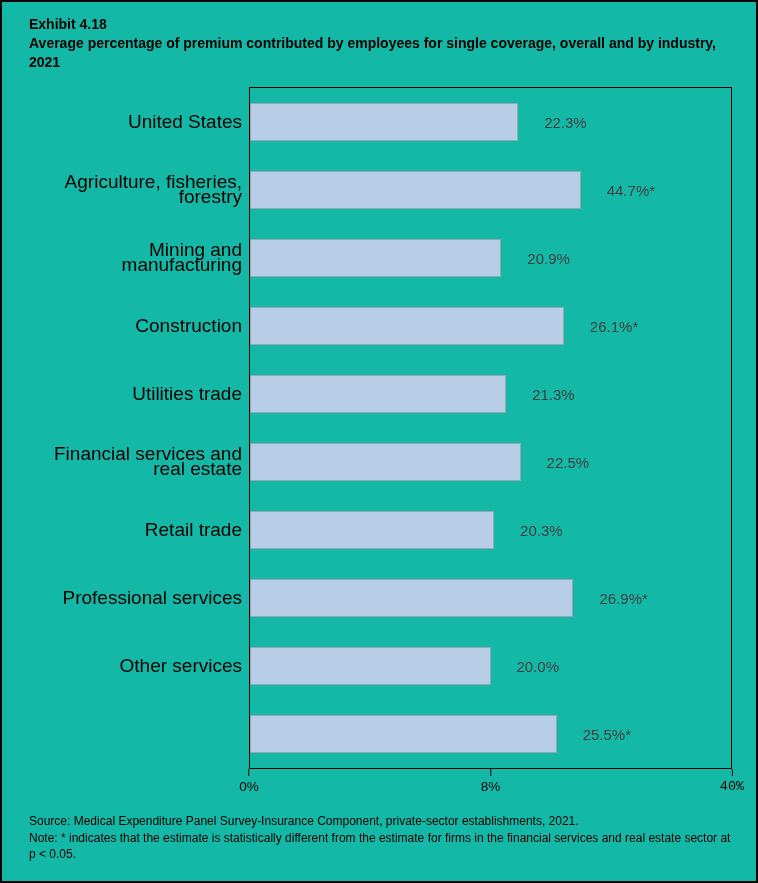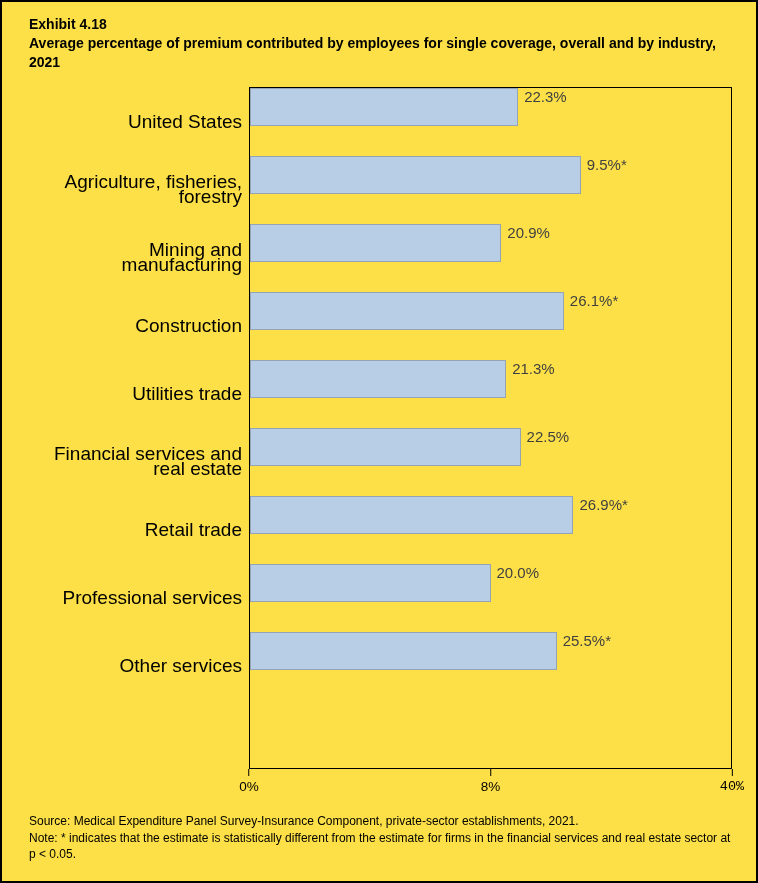--- a/index.html
+++ b/index.html
@@ -1,21 +1,21 @@
 <!DOCTYPE html>
 <html><head>
 <meta charset="utf-8">
 <style>
   html, body { margin: 0; padding: 0; background: #e9e9e9; }
   * { box-sizing: border-box; }
 
   .page {
     width: 758px;
     height: 883px;
-    background: #fde047;
+    background: #14b8a6;
     border: 2px solid #000000;
     font-family: "Liberation Sans", sans-serif;
     color: #000000;
     padding: 13px 24px 0 27px;
     position: relative;
     overflow: hidden;
   }
 
   .header { width: 702px; }
   .exhibit-no,
@@ -49,21 +49,23 @@
 
   .plot-area {
     flex: 1;
     height: 682px;
     border: 1px solid #000000;
     position: relative;
   }
   .bar-row {
     height: 68px;
     display: flex;
+    align-items: center;
     position: relative;
+    gap: 20px;
   }
   .bar {
     height: 38px;
     border: 1px solid #95A3B3;
     background: #B8CDE6;
   }
   .val-label {
     margin-left: 6px;
     font-size: 15px;
     color: #3F3F3F;
@@ -126,37 +128,41 @@
         <div class="cat-label">Professional services</div>
         <div class="cat-label">Other services</div>
       </div>
     <div class="plot-area">
         <div class="bar-row">
           <div class="bar" style="width: 55.75%; background: rgb(184, 205, 230); border-color: rgb(149, 163, 179);"></div>
           <span class="val-label">22.3%</span>
         </div>
         <div class="bar-row">
           <div class="bar" style="width: 68.75%; background: rgb(184, 205, 230); border-color: rgb(149, 163, 179);"></div>
-          <span class="val-label">9.5%*</span>
+          <span class="val-label">44.7%*</span>
         </div>
         <div class="bar-row">
           <div class="bar" style="width: 52.25%; background: rgb(184, 205, 230); border-color: rgb(149, 163, 179);"></div>
           <span class="val-label">20.9%</span>
         </div>
         <div class="bar-row">
           <div class="bar" style="width: 65.25%; background: rgb(184, 205, 230); border-color: rgb(149, 163, 179);"></div>
           <span class="val-label">26.1%*</span>
         </div>
         <div class="bar-row">
           <div class="bar" style="width: 53.25%; background: rgb(184, 205, 230); border-color: rgb(149, 163, 179);"></div>
           <span class="val-label">21.3%</span>
         </div>
         <div class="bar-row">
           <div class="bar" style="width: 56.25%; background: rgb(184, 205, 230); border-color: rgb(149, 163, 179);"></div>
           <span class="val-label">22.5%</span>
+        </div>
+        <div class="bar-row">
+          <div class="bar" style="width: 50.75%; background: rgb(184, 205, 230); border-color: rgb(149, 163, 179);"></div>
+          <span class="val-label">20.3%</span>
         </div>
         <div class="bar-row">
           <div class="bar" style="width: 67.25%; background: rgb(184, 205, 230); border-color: rgb(149, 163, 179);"></div>
           <span class="val-label">26.9%*</span>
         </div>
         <div class="bar-row">
           <div class="bar" style="width: 50%; background: rgb(184, 205, 230); border-color: rgb(149, 163, 179);"></div>
           <span class="val-label">20.0%</span>
         </div>
         <div class="bar-row">

